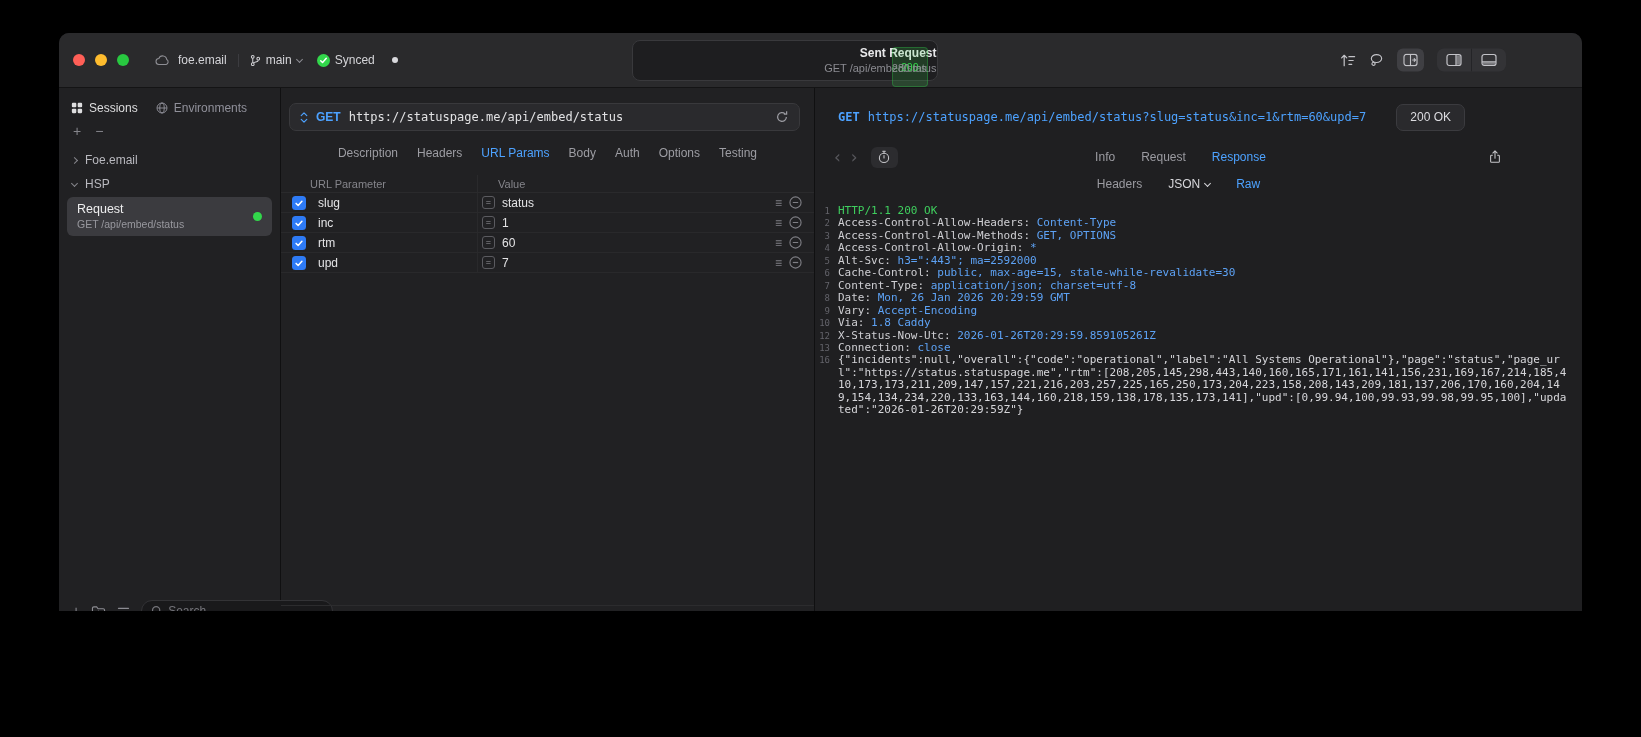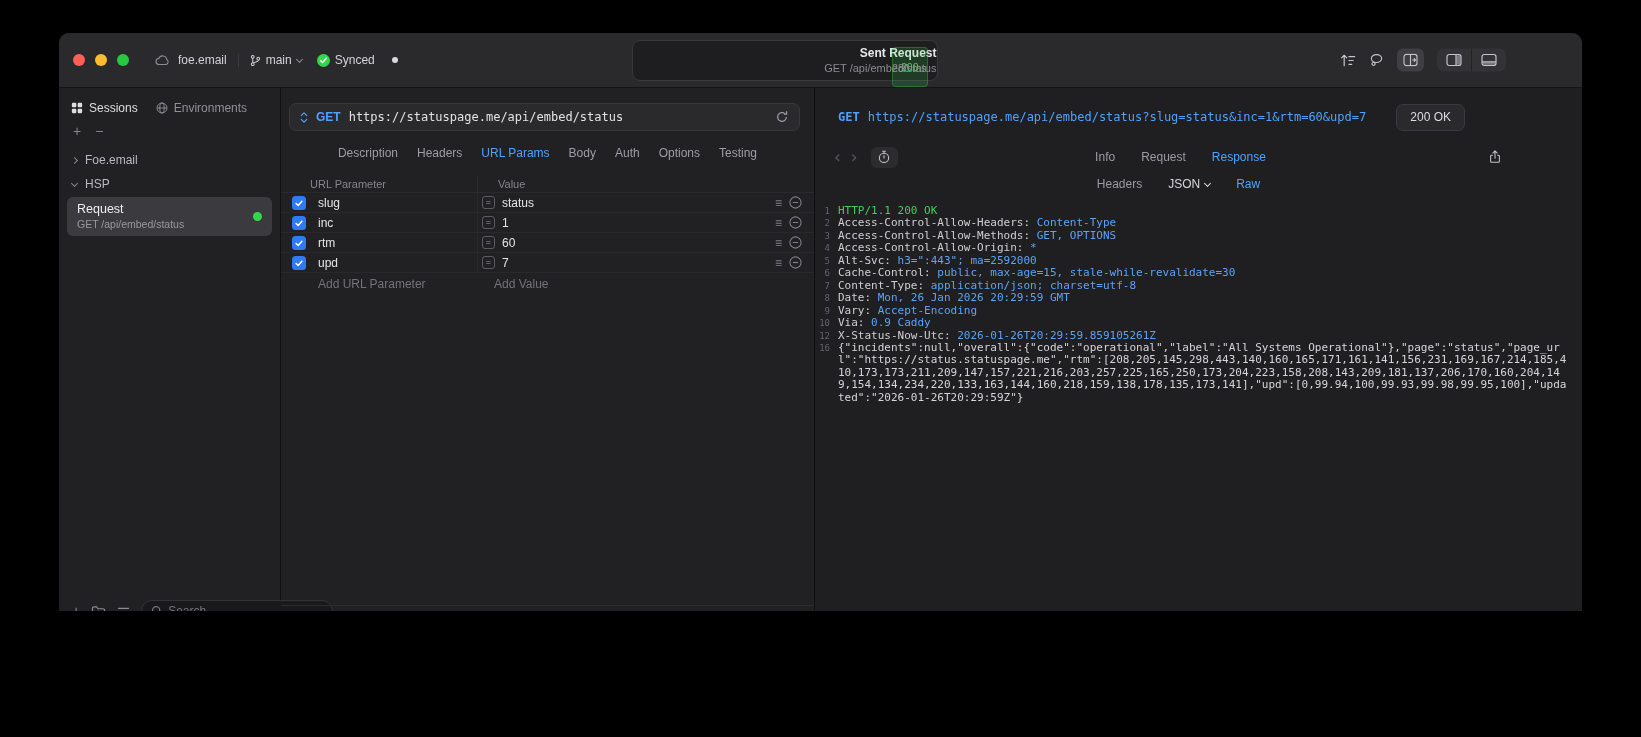--- a/index.html
+++ b/index.html
@@ -455,26 +455,20 @@
       <span class="remove">
         <svg viewBox="0 0 14 14" width="13" height="13">
                       <circle cx="7" cy="7" r="6" fill="none" stroke="currentColor" stroke-width="1.2"></circle>
                       <path d="M4.2 7h5.6" st="" stroke="currentColor" stroke-width="1.2"></path>
                       <path d="M4.2 7h5.6" stroke="currentColor" stroke-width="1.2"></path>
                     </svg>
       </span>
     </div>
   </div>
 </div>
-          <div class="p-row add-row">
-            <div></div>
-            <div class="cell-name">Add URL Parameter</div>
-            <div class="cell-value">Add Value</div>
-            <div></div>
-          </div>
         </div>
 
         <div class="req-footer">
           <span class="expand-btn">
             <i class="chev chev-up"></i>
           </span>
           <span class="preview">
             <span class="code-glyph">&lt;/&gt;</span>
             <span>Preview</span>
           </span>
@@ -582,29 +576,33 @@
     <span class="lc"><span class="hn">Date:</span><span class="hv"> Mon, 26 Jan 2026 20:29:59 GMT</span></span>
   </div>
 
   <div class="cline">
     <span class="ln">9</span>
     <span class="lc"><span class="hn">Vary:</span><span class="hv"> Accept-Encoding</span></span>
   </div>
 
   <div class="cline">
     <span class="ln">10</span>
-    <span class="lc"><span class="hn">Via:</span><span class="hv"> 0.9 Caddy</span></span>
+    <span class="lc"><span class="hn">Via:</span><span class="hv"> 1.8 Caddy</span></span>
   </div>
 
 
   <div class="cline">
     <span class="ln">12</span>
     <span class="lc"><span class="hn">X-Status-Now-Utc:</span><span class="hv"> 2026-01-26T20:29:59.859105261Z</span></span>
   </div>
 
+  <div class="cline">
+    <span class="ln">13</span>
+    <span class="lc"><span class="hn">Connection:</span><span class="hv"> close</span></span>
+  </div>
 
 
 
   <div class="cline">
     <span class="ln">16</span>
     <span class="lc body">{"incidents":null,"overall":{"code":"operational","label":"All Systems Operational"},"page":"status","page_url":"https://status.statuspage.me","rtm":[208,205,145,298,443,140,160,165,171,161,141,156,231,169,167,214,185,410,173,173,211,209,147,157,221,216,203,257,225,165,250,173,204,223,158,208,143,209,181,137,206,170,160,204,149,154,134,234,220,133,163,144,160,218,159,138,178,135,173,141],"upd":[0,99.94,100,99.93,99.98,99.95,100],"updated":"2026-01-26T20:29:59Z"}</span>
   </div>
 </div>
       </section>
 

